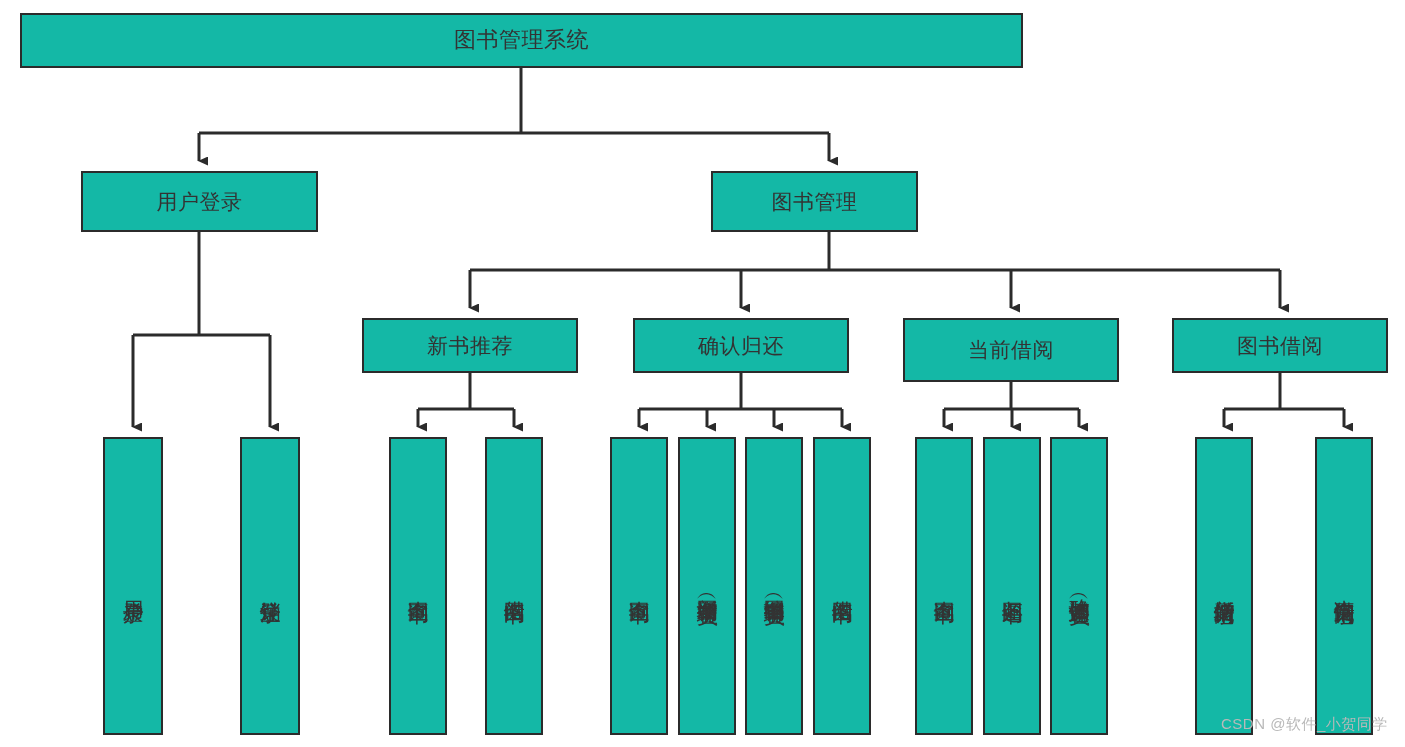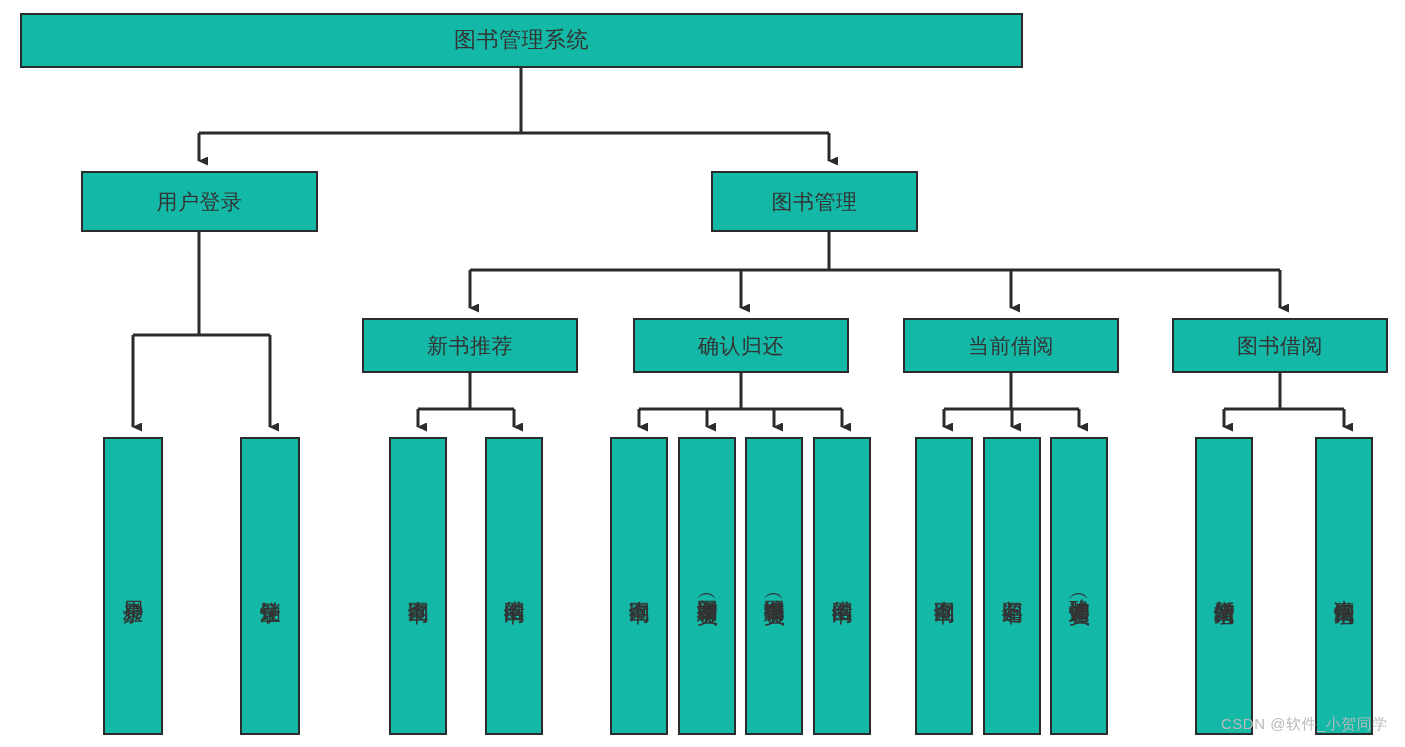--- a/index.html
+++ b/index.html
@@ -118,21 +118,21 @@
       </div>
       <div class="node-box" style="left: 711px; top: 171px; width: 207px; height: 61px; border-color: rgb(43, 43, 43);">
         <span class="node-label-h" style="color: rgb(51, 51, 51);">图书管理</span>
       </div>
       <div class="node-box" style="left: 362px; top: 318px; width: 216px; height: 55px; border-color: rgb(43, 43, 43);">
         <span class="node-label-h" style="color: rgb(51, 51, 51);">新书推荐</span>
       </div>
       <div class="node-box" style="left: 633px; top: 318px; width: 216px; height: 55px; border-color: rgb(43, 43, 43);">
         <span class="node-label-h" style="color: rgb(51, 51, 51);">确认归还</span>
       </div>
-      <div class="node-box" style="left: 903px; top: 318px; width: 216px; height: 55px; border-color: rgb(43, 43, 43);">
+      <div class="node-box" style="left: 903px; top: 318px; width: 216px; height: 64px; border-color: rgb(43, 43, 43);">
         <span class="node-label-h" style="color: rgb(51, 51, 51);">当前借阅</span>
       </div>
       <div class="node-box" style="left: 1172px; top: 318px; width: 216px; height: 55px; border-color: rgb(43, 43, 43);">
         <span class="node-label-h" style="color: rgb(51, 51, 51);">图书借阅</span>
       </div>
       <div class="node-box" style="left: 103px; top: 437px; width: 60px; height: 298px; border-color: rgb(43, 43, 43);">
         <span class="node-label-v" style="color: rgb(51, 51, 51);">用户登录</span>
       </div>
       <div class="node-box" style="left: 240px; top: 437px; width: 60px; height: 298px; border-color: rgb(43, 43, 43);">
         <span class="node-label-v" style="color: rgb(51, 51, 51);">注销登录</span>

